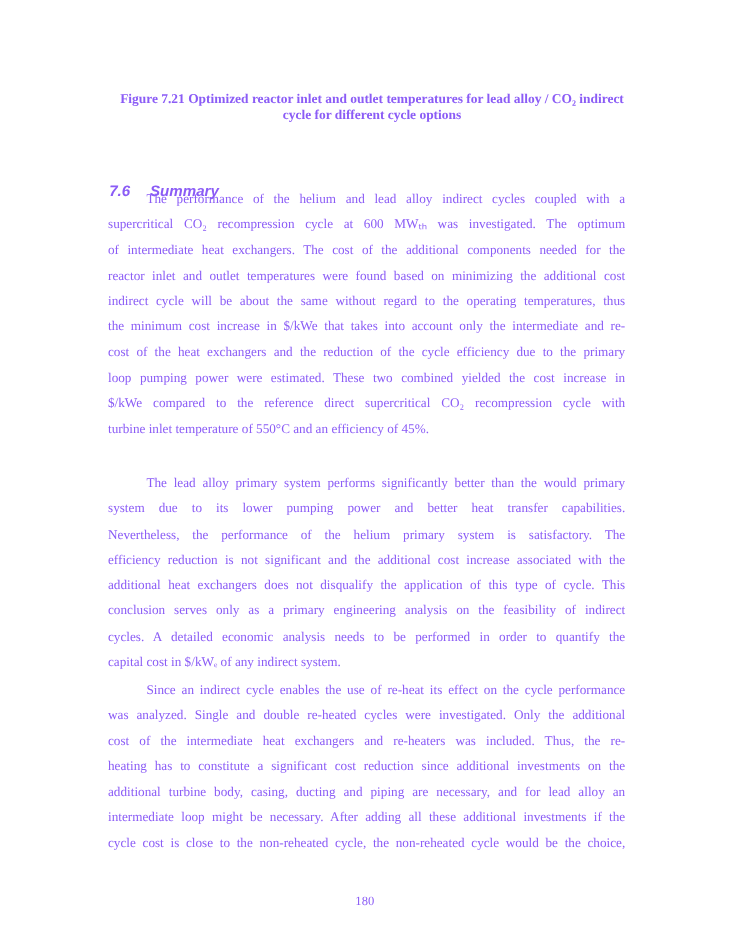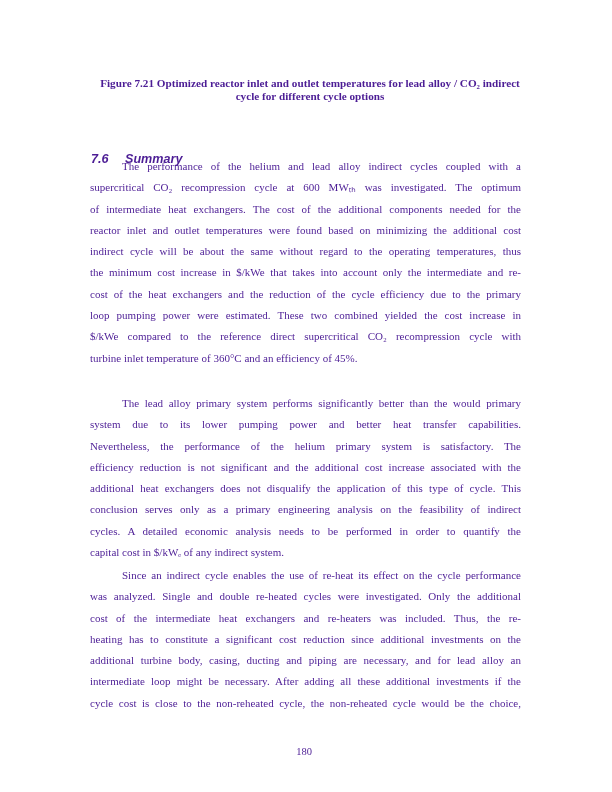--- a/index.html
+++ b/index.html
@@ -1,19 +1,19 @@
 <!DOCTYPE html>
 <html><head>
 <meta charset="utf-8">
 <style>
   html, body { margin: 0; padding: 0; background: #ffffff; }
   body { width: 612px; height: 792px; position: relative; overflow: hidden; }
   .page {
     position: absolute; left: 0; top: 0; width: 612px; height: 792px;
-    font-family: "Liberation Serif", serif; color: #4c1d95;
+    font-family: "Liberation Serif", serif; color: #8b5cf6;
   }
   .caption {
     position: absolute; left: 80px; width: 460px; top: 77px;
     text-align: center; font-weight: bold; font-size: 11.2px; line-height: 13px;
   }
   .heading {
     position: absolute; left: 91px; top: 124px;
     font-family: "Liberation Sans", sans-serif; font-weight: bold; font-style: italic;
     font-size: 12.6px;
     margin-top: 28px;
@@ -51,21 +51,21 @@
   <div class="para p1">
     <span class="line indent">The performance of the helium and lead alloy indirect cycles coupled with a</span>
     <span class="line">supercritical CO₂ recompression cycle at 600 MWₜₕ was investigated.  The optimum</span>
     <span class="line">of intermediate heat exchangers.  The cost of the additional components needed for the</span>
     <span class="line">reactor inlet and outlet temperatures were found based on minimizing the additional cost</span>
     <span class="line">indirect cycle will be about the same without regard to the operating temperatures, thus</span>
     <span class="line">the minimum cost increase in $/kWe that takes into account only the intermediate and re-</span>
     <span class="line">cost of the heat exchangers and the reduction of the cycle efficiency due to the primary</span>
     <span class="line">loop pumping power were estimated.  These two combined yielded the cost increase in</span>
     <span class="line">$/kWe compared to the reference direct supercritical CO₂ recompression cycle with</span>
-    <span class="line last">turbine inlet temperature of 360°C and an efficiency of 45%.</span>
+    <span class="line last">turbine inlet temperature of 550°C and an efficiency of 45%.</span>
   </div>
 
   <div class="para p2">
     <span class="line indent">The lead alloy primary system performs significantly better than the would primary</span>
     <span class="line">system due to its lower pumping power and better heat transfer capabilities.</span>
     <span class="line">Nevertheless, the performance of the helium primary system is satisfactory.  The</span>
     <span class="line">efficiency reduction is not significant and the additional cost increase associated with the</span>
     <span class="line">additional heat exchangers does not disqualify the application of this type of cycle.  This</span>
     <span class="line">conclusion serves only as a primary engineering analysis on the feasibility of indirect</span>
     <span class="line">cycles.  A detailed economic analysis needs to be performed in order to quantify the</span>

